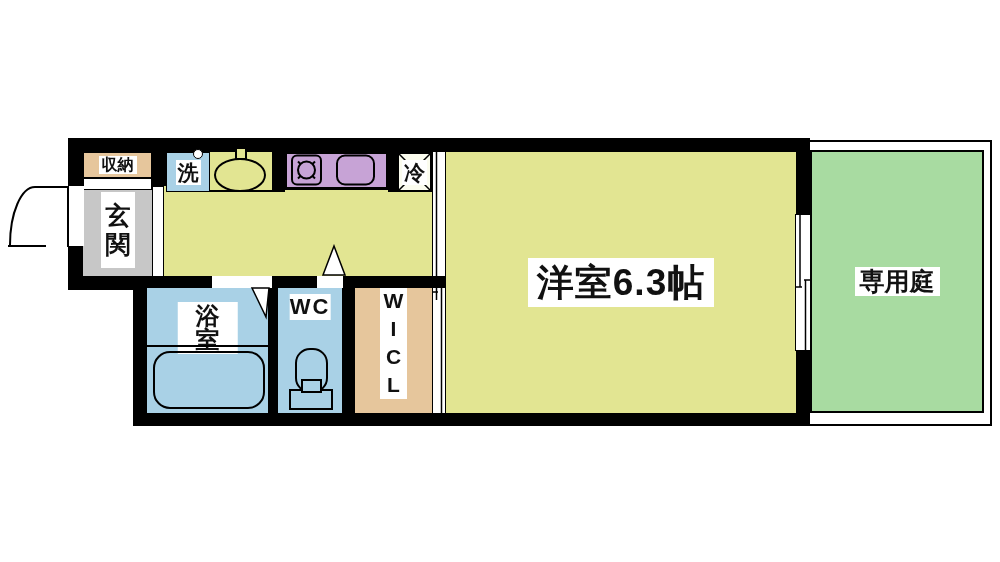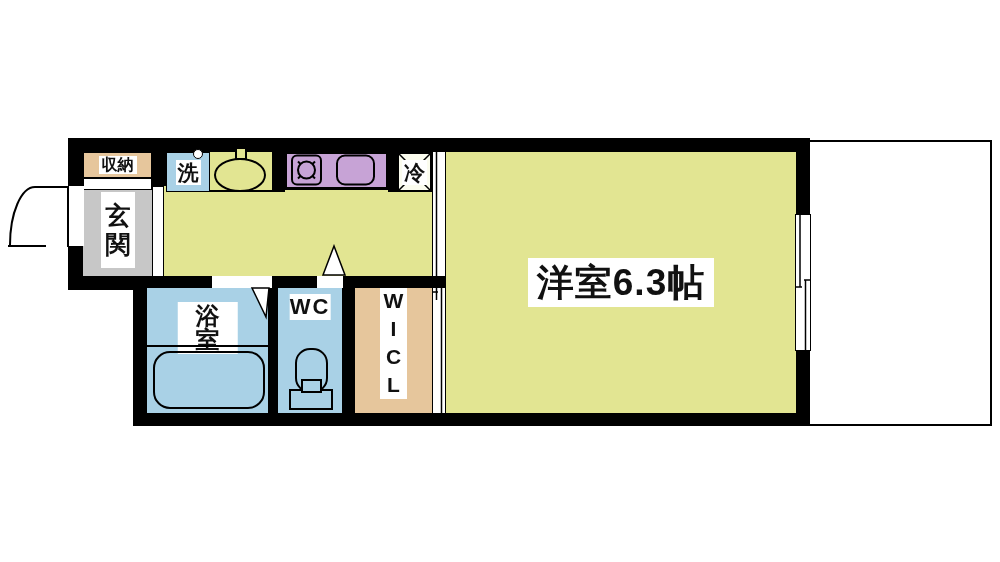--- a/index.html
+++ b/index.html
@@ -67,20 +67,23 @@
   .lbl-wc{left:50%;top:6px;transform:translateX(-50%);position:absolute;font-size:22px;letter-spacing:2px;padding:2px 0;}
   .lbl-main{font-size:37px;padding:6px 9px;letter-spacing:1px;}
   .lbl-garden{font-size:25px;padding:2px 5px;}
 </style>
 </head>
 <body>
 
 <div id="stage">
 
   <div class="abs garden-outer"></div>
+  <div class="abs garden">
+    <span class="lbl lbl-garden">専用庭</span>
+  </div>
 
   <div class="abs room hall"></div>
   <div class="abs room main-room">
     <span class="lbl lbl-main">洋室6.3帖</span>
   </div>
   <div class="abs room storage">
     <span class="lbl lbl-storage">収納</span>
   </div>
   <div class="abs storage-slide"></div>
   <div class="abs room entrance"></div>

